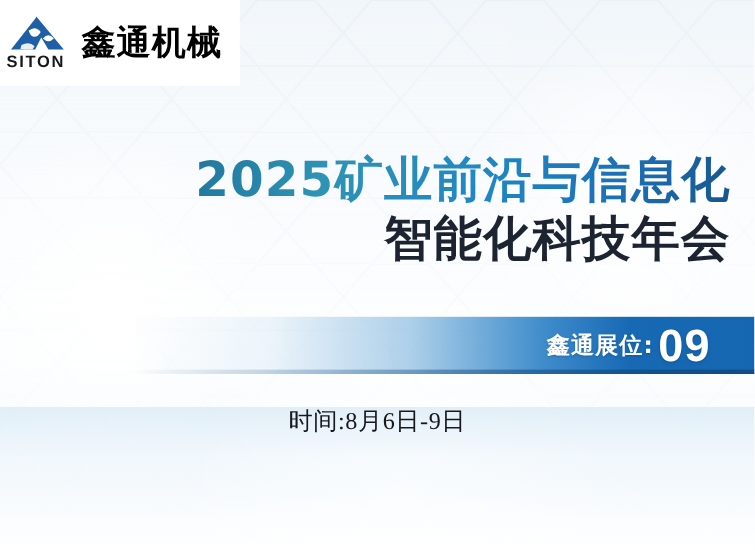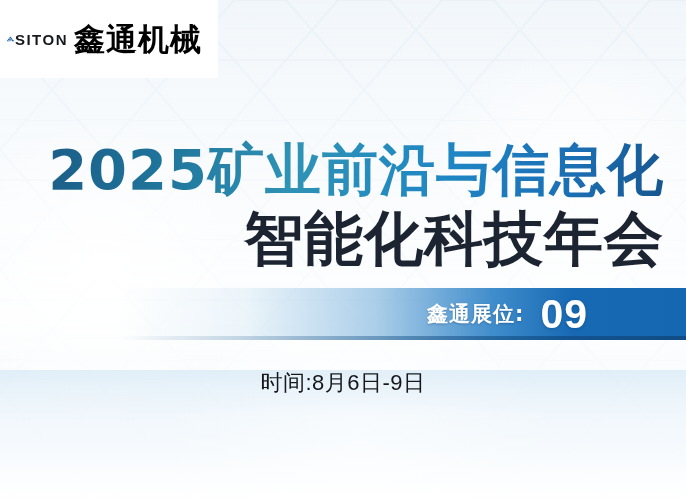--- a/index.html
+++ b/index.html
@@ -74,21 +74,21 @@
     display: flex;
     align-items: center;
     padding-left: 6px;
     box-sizing: border-box;
   }
   .logo-mark {
     width: 62px;
     height: 58px;
     flex: 0 0 auto;
     display: flex;
-    align-items: center;
+    flex-direction: column;
     justify-content: center;
   }
   .logo-mark svg { display:block; }
   .logo-siton {
     font-family: "Liberation Sans", sans-serif;
     font-weight: bold;
     font-size: 15px;
     letter-spacing: 1.5px;
     color: #16181b;
     line-height: 1;
@@ -109,34 +109,34 @@
   .title-wrap {
     position: absolute;
     right: 22px;
     top: 140px;
     text-align: right;
     width: 640px;
   }
   .title-line1 {
     font-family: "DejaVu Sans", sans-serif;
     font-weight: bold;
-    font-size: 56px;
+    font-size: 44px;
     line-height: 1.08;
     letter-spacing: 1px;
     white-space: nowrap;
     background: linear-gradient(100deg, #1c5a84 0%, #1d6f96 18%, #2e93b5 42%, #1f86c4 66%, #1b6fb4 85%, #17568f 100%);
     -webkit-background-clip: text;
     background-clip: text;
     color: transparent;
     -webkit-text-fill-color: transparent;
   }
   .title-line2 {
     font-family: "DejaVu Sans", sans-serif;
     font-weight: bold;
-    font-size: 59px;
+    font-size: 44px;
     line-height: 1.18;
     letter-spacing: 1px;
     white-space: nowrap;
     color: #1b2430;
     margin-top: 4px;
   }
 
   
   .booth-bar {
     position: absolute;
@@ -148,21 +148,21 @@
       rgba(236,245,251,0) 0%,
       rgba(198,224,241,0.30) 22%,
       rgba(123,178,220,0.62) 45%,
       rgba(47,131,199,0.92) 66%,
       #1769b4 80%,
       #1667b2 100%);
     display: flex;
     align-items: center;
     justify-content: flex-end;
     box-sizing: border-box;
-    padding-right: 98px;
+    padding-right: 40px;
   }
   .booth-bar::after {
     content: "";
     position: absolute;
     left: 0; right: 0; bottom: 0;
     height: 4px;
     background: linear-gradient(90deg, rgba(20,70,120,0) 0%, rgba(17,76,130,0.45) 50%, rgba(15,70,122,0.8) 100%);
   }
   .booth-label {
     font-family: "DejaVu Sans", sans-serif;
@@ -172,37 +172,37 @@
     letter-spacing: 1px;
     text-shadow: 0 1px 2px rgba(10,50,90,0.35);
     white-space: nowrap;
   }
   .booth-number {
     font-family: "Liberation Sans", sans-serif;
     font-weight: bold;
     font-size: 41px;
     color: #ffffff;
     letter-spacing: 1px;
-    margin-left: 16px;
+    margin-left: 4px;
     line-height: 1;
     text-shadow: 0 1px 3px rgba(8,45,85,0.35);
   }
 
   
   .info-row {
     position: absolute;
     left: 0; right: 0;
     top: 368px;
     display: flex;
     align-items: baseline;
     justify-content: center;
     gap: 34px;
   }
   .info-item {
-    font-family: Liberation Sans, sans-serif;
+    font-family: Liberation Serif, serif;
     font-size: 22px;
     font-weight: normal;
     color: #16181c;
     letter-spacing: 0.5px;
     white-space: nowrap;
   }
 </style>
 </head>
 <body>
 

